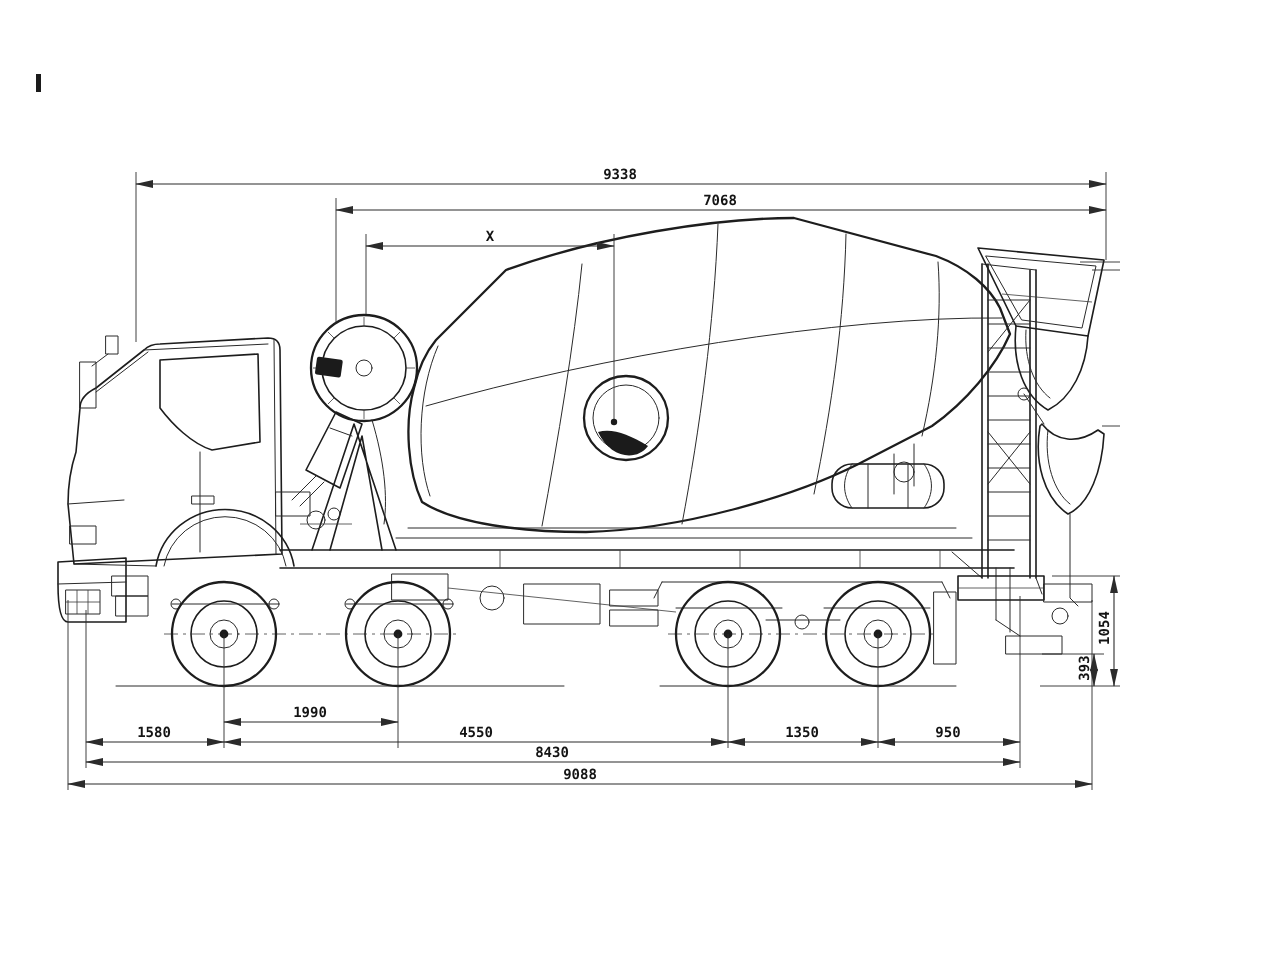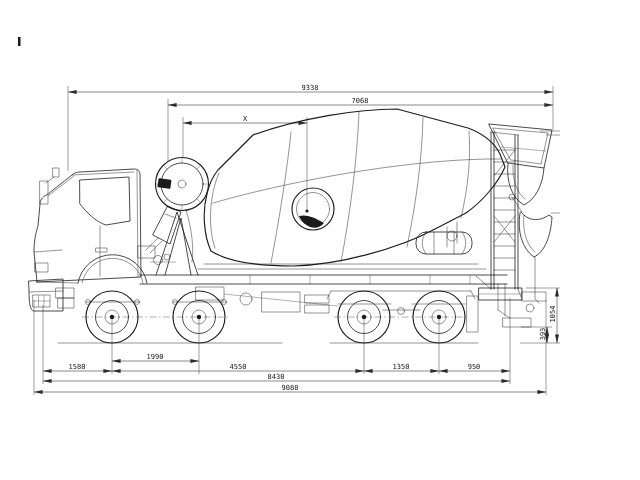--- a/index.html
+++ b/index.html
@@ -1,17 +1,17 @@
 <!DOCTYPE html>
 <html><head>
 <meta charset="utf-8">
 <style>
   html,body{margin:0;padding:0;background:#ffffff;}
   .stage{position:relative;width:560px;height:480px;background:#ffffff;overflow:hidden;
-         font-family:"DejaVu Sans Mono", monospace;}
+         font-family:"DejaVu Sans Mono", monospace;font-weight:bold;}
   svg{display:block}
   
   .s1 {fill:none;stroke:#1d1d1d;stroke-width:1.15;stroke-linejoin:round;stroke-linecap:round;}
   .s08{fill:none;stroke:#1d1d1d;stroke-width:.8; stroke-linejoin:round;stroke-linecap:round;}
   .s05{fill:none;stroke:#2a2a2a;stroke-width:.5; stroke-linejoin:round;stroke-linecap:round;}
   .thin{fill:none;stroke:#3a3a3a;stroke-width:.4;}
   .cl  {fill:none;stroke:#3a3a3a;stroke-width:.4;stroke-dasharray:7 2.5 1.5 2.5;}
   .fillk{fill:#1b1b1b;stroke:none;}
   
   .dim{fill:none;stroke:#2b2b2b;stroke-width:.55;}

